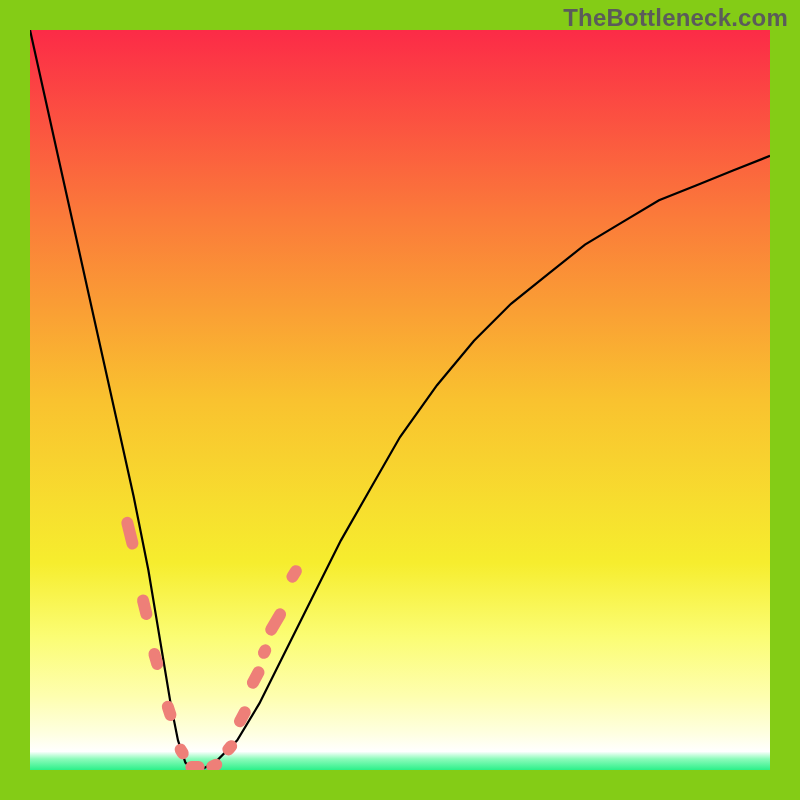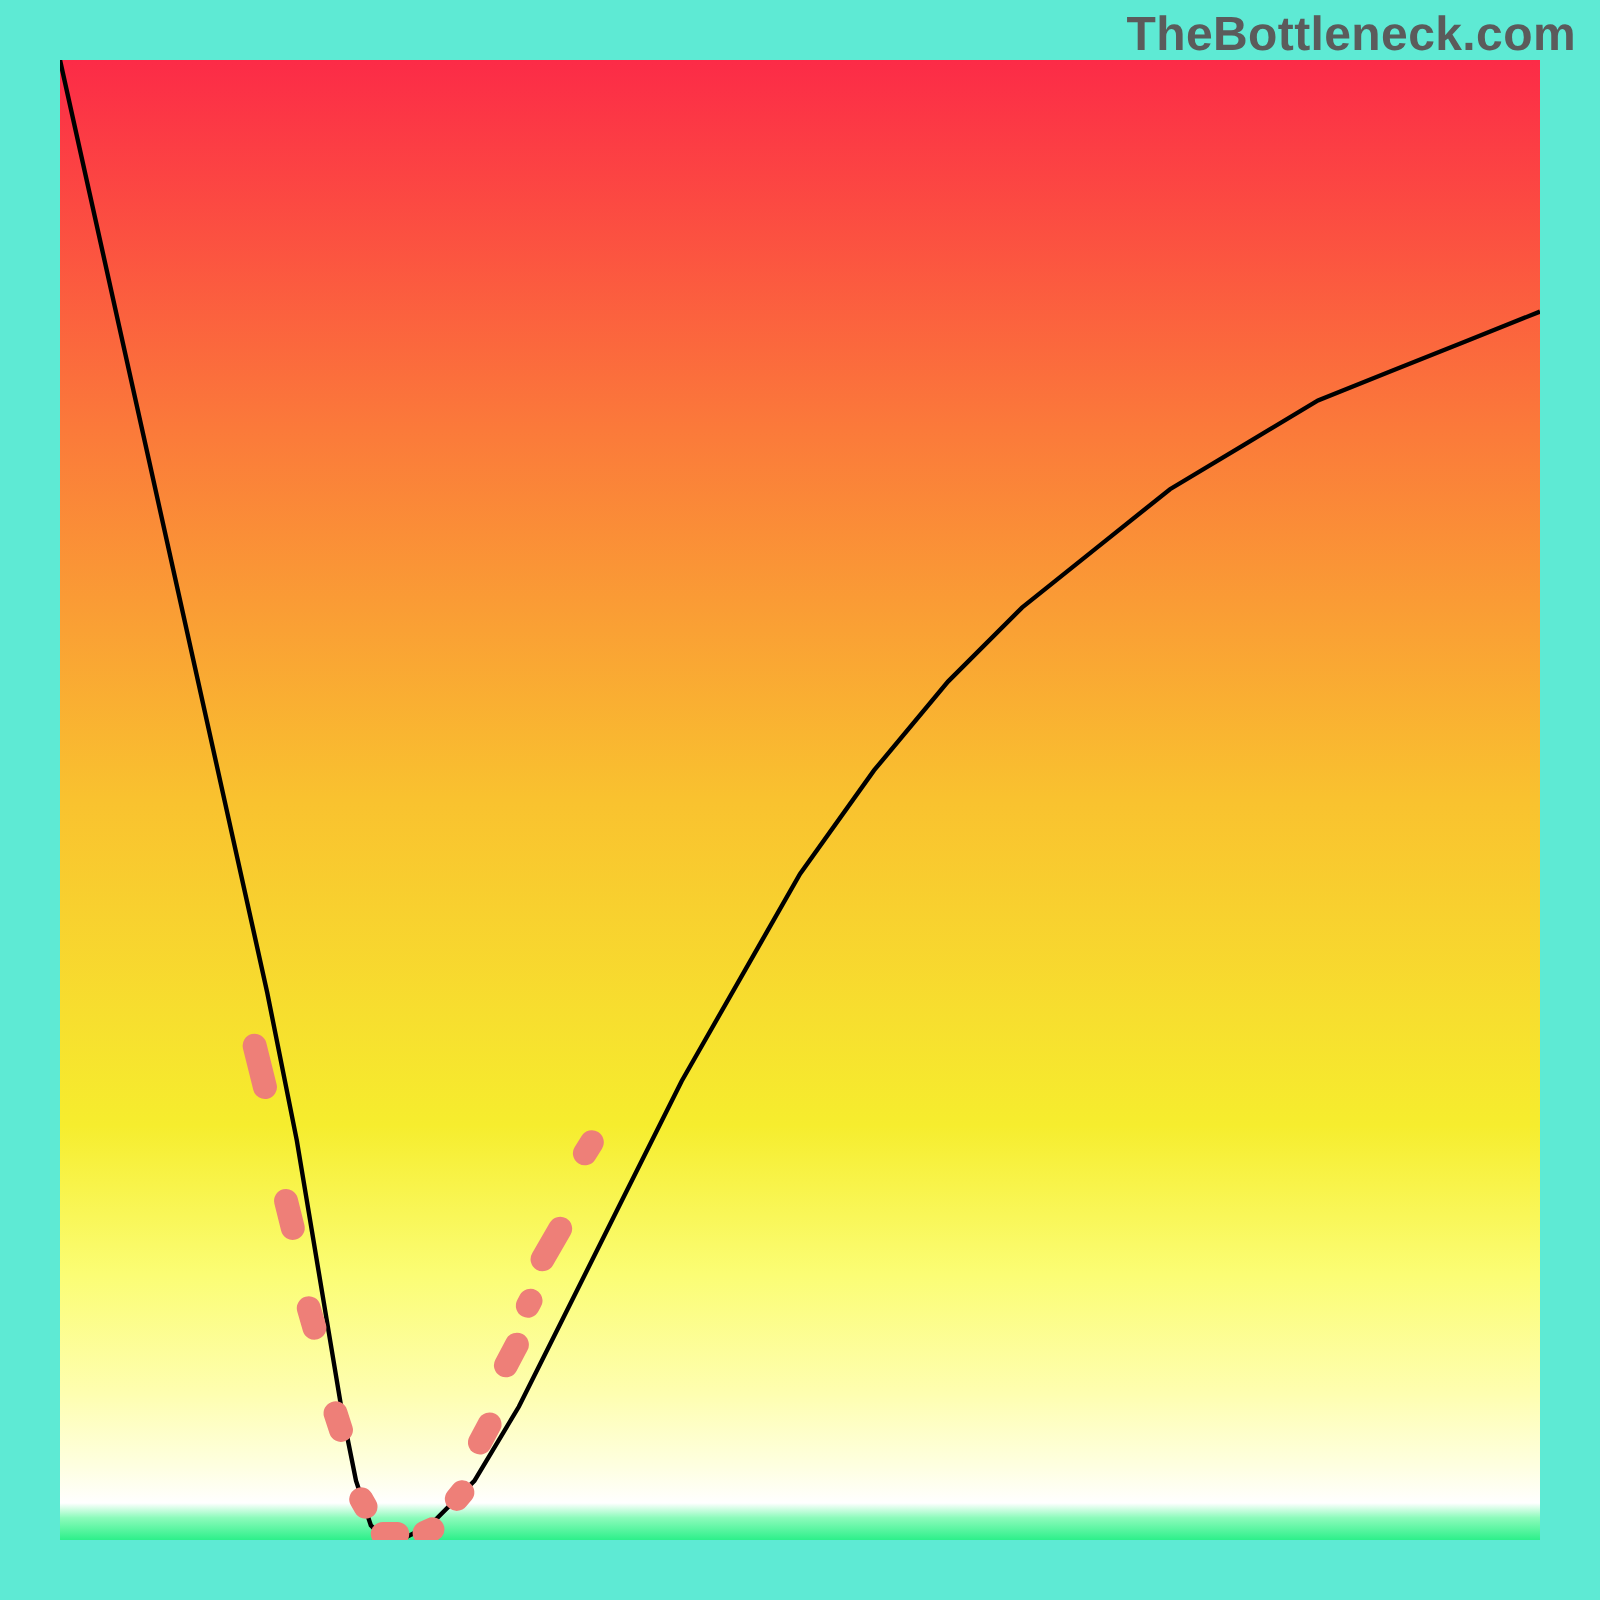--- a/index.html
+++ b/index.html
@@ -8,21 +8,21 @@
     width: 800px;
     height: 800px;
     overflow: hidden;
     background: #000000;
     font-family: Arial, Helvetica, sans-serif;
   }
   .stage {
     position: relative;
     width: 800px;
     height: 800px;
-    background: #5eead4;
+    background: #84cc16;
   }
   .watermark {
     position: absolute;
     top: 4px;
     right: 12px;
     font-size: 24px;
     font-weight: 600;
     color: #5b5b5b;
     letter-spacing: 0.2px;
     z-index: 20;

